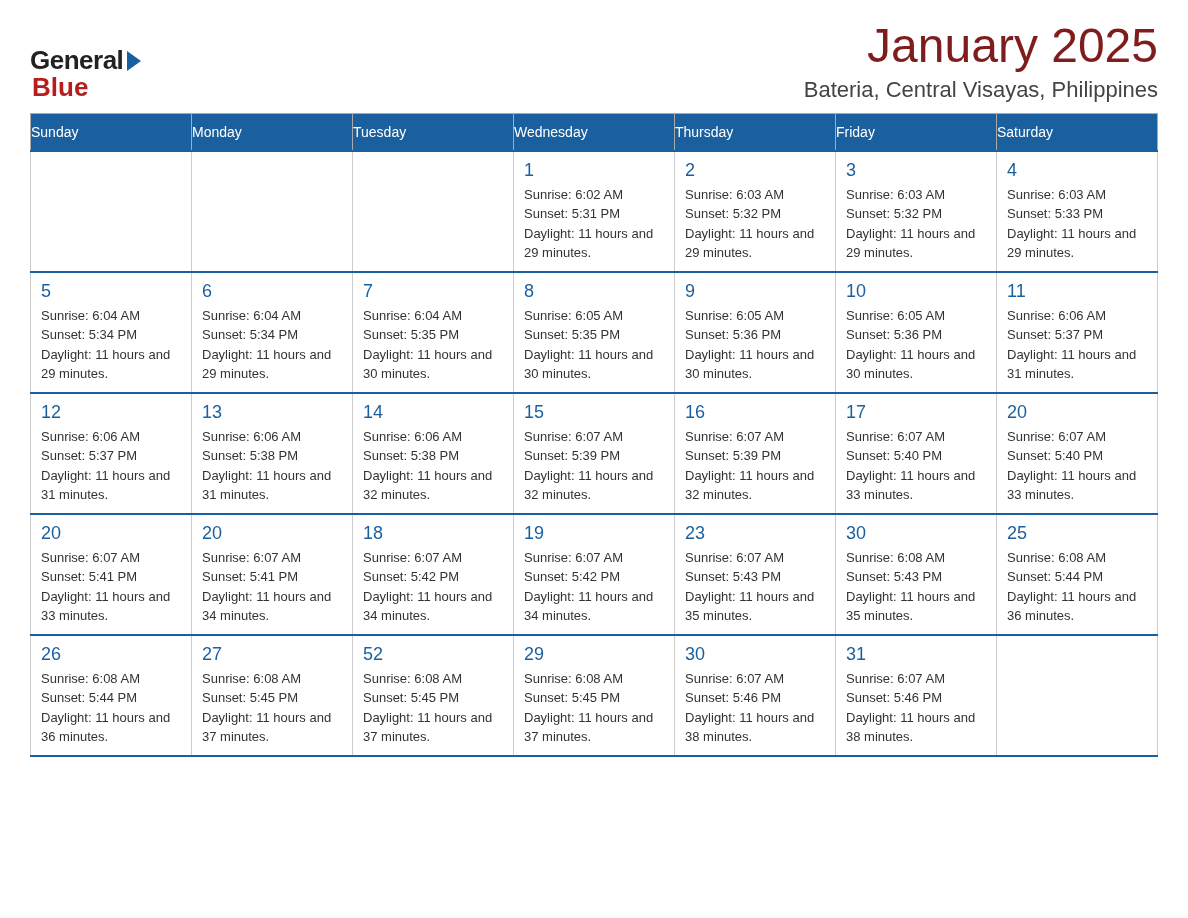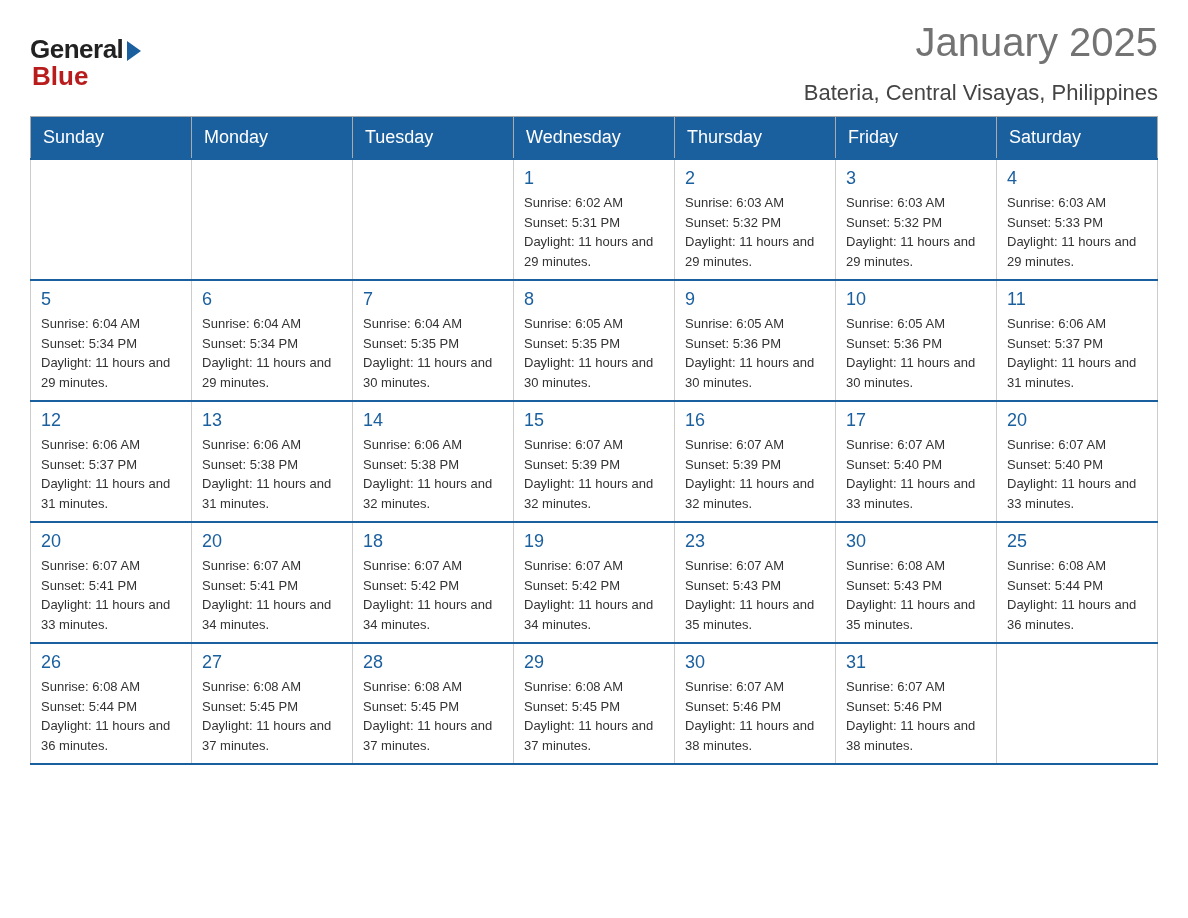--- a/index.html
+++ b/index.html
@@ -7,21 +7,21 @@
       font-family: Arial, Helvetica, sans-serif;
       background: #ffffff;
       color: #222;
       width: 1188px;
       min-height: 918px;
       padding: 20px 30px 30px 30px;
     }
     .header {
       display: flex;
       justify-content: space-between;
-      align-items: center;
+      align-items: flex-end;
       margin-bottom: 10px;
     }
     .logo {
       display: flex;
       flex-direction: column;
       align-items: flex-start;
     }
     .logo-top {
       display: flex;
       align-items: center;
@@ -45,41 +45,41 @@
       font-size: 26px;
       font-weight: bold;
       color: #b91c1c;
       margin-top: -4px;
       margin-left: 2px;
     }
     .title-block {
       text-align: right;
     }
     .month-title {
-      font-size: 40px;
+      font-size: 48px;
       font-weight: normal;
-      color: #737373;
+      color: #7f1d1d;
       line-height: 1.1;
     }
     .location-title {
       font-size: 22px;
       color: #444;
-      margin-top: 16px;
+      margin-top: 4px;
     }
     .calendar {
       width: 100%;
       border-collapse: collapse;
       border: 1px solid #aaa;
     }
     .calendar th {
       background-color: #1a5f9e;
       color: #fff;
-      font-size: 18px;
+      font-size: 14px;
       font-weight: normal;
-      padding: 10px 12px;
+      padding: 10px 0;
       text-align: left;
       border: 1px solid #aaa;
     }
     .calendar td {
       vertical-align: top;
       border: 1px solid #ccc;
       padding: 8px 10px;
       width: calc(100% / 7);
       min-height: 100px;
     }
@@ -245,21 +245,21 @@
       <tr>
         <td>
           <div class="day-number">26</div>
           <div class="day-info">Sunrise: 6:08 AM<br>Sunset: 5:44 PM<br>Daylight: 11 hours and 36 minutes.</div>
         </td>
         <td>
           <div class="day-number">27</div>
           <div class="day-info">Sunrise: 6:08 AM<br>Sunset: 5:45 PM<br>Daylight: 11 hours and 37 minutes.</div>
         </td>
         <td>
-          <div class="day-number">28</div>
+          <div class="day-number">52</div>
           <div class="day-info">Sunrise: 6:08 AM<br>Sunset: 5:45 PM<br>Daylight: 11 hours and 37 minutes.</div>
         </td>
         <td>
           <div class="day-number">29</div>
           <div class="day-info">Sunrise: 6:08 AM<br>Sunset: 5:45 PM<br>Daylight: 11 hours and 37 minutes.</div>
         </td>
         <td>
           <div class="day-number">30</div>
           <div class="day-info">Sunrise: 6:07 AM<br>Sunset: 5:46 PM<br>Daylight: 11 hours and 38 minutes.</div>
         </td>

